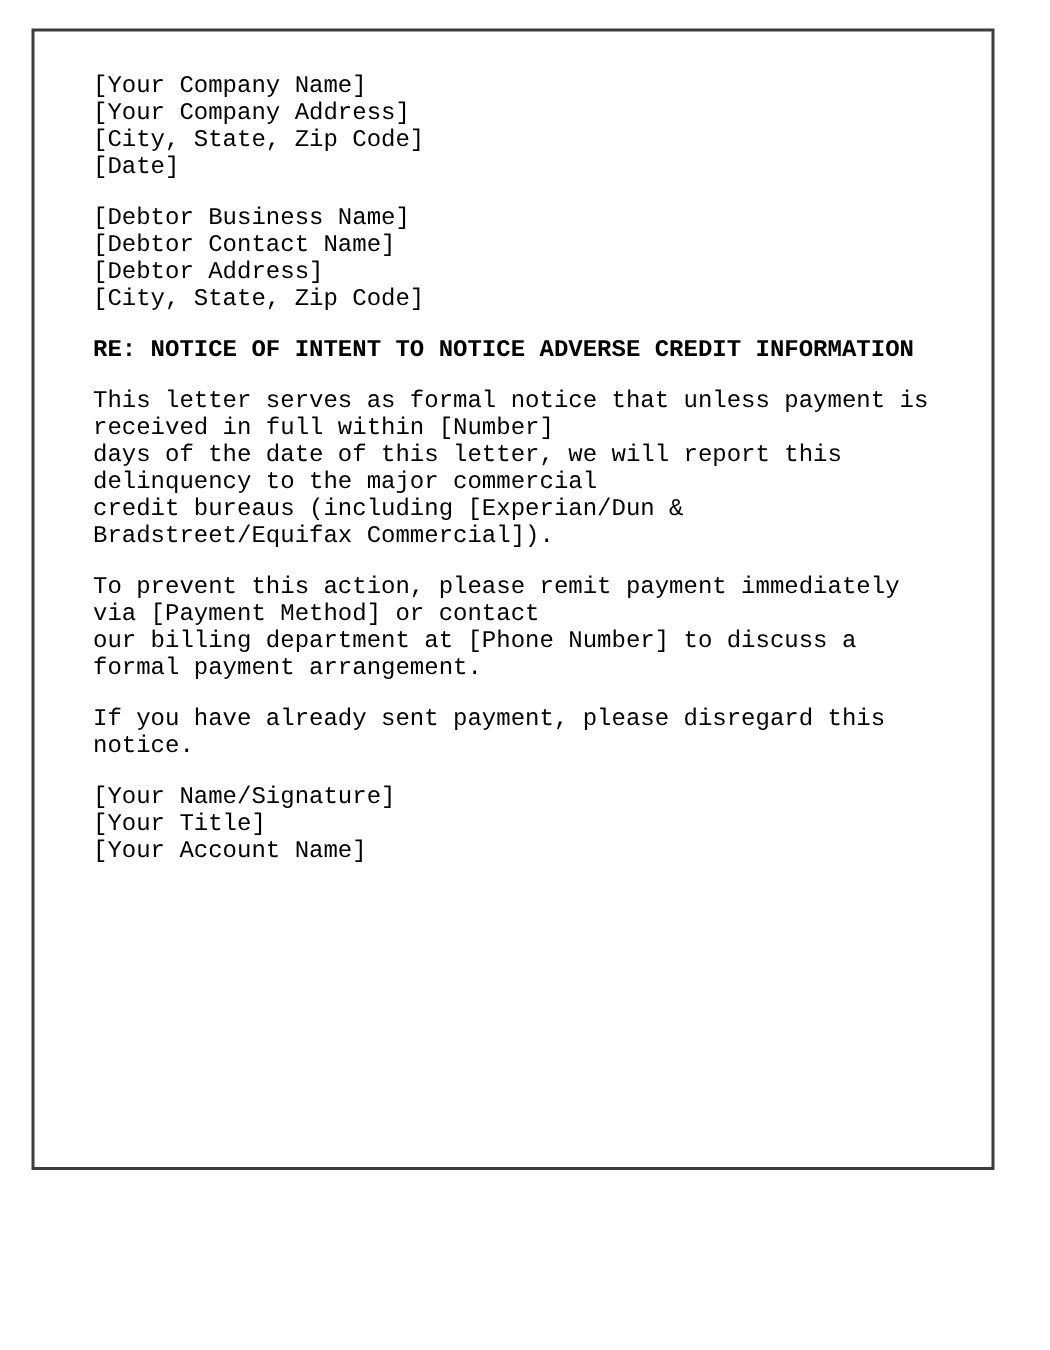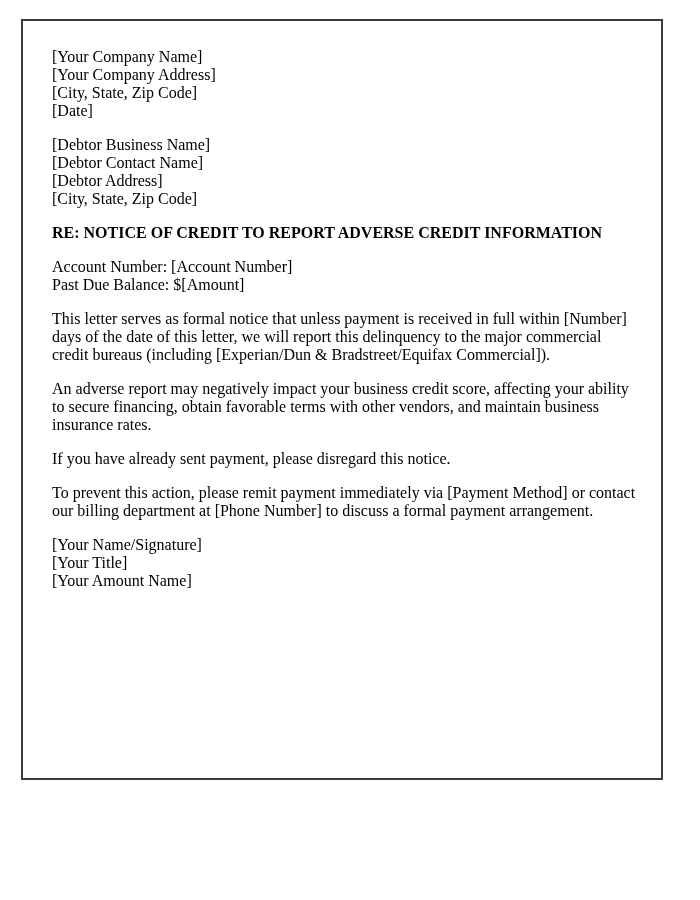--- a/index.html
+++ b/index.html
@@ -25,22 +25,23 @@
     box-sizing: border-box;
     border: 2px solid #3c3c3c;
     background: #ffffff;
     padding: 27px 23px 0 27px;
     font-family: "Liberation Serif", "DejaVu Serif", serif;
     font-size: 16px;
     line-height: 18px;
     color: #000000;
   }
   .block {
-    margin: 0 0 16px 2px;
+    margin: 0 0 16px 12px;
     white-space: pre-line;
+    font-family: Liberation Mono, monospace;
   }
   .subject {
     font-weight: bold;
   }
 </style>
 </head>
 <body>
 
 <div class="canvas">
   <div class="page">
@@ -48,39 +49,34 @@
     <div class="block">[Your Company Name]
 [Your Company Address]
 [City, State, Zip Code]
 [Date]</div>
 
     <div class="block">[Debtor Business Name]
 [Debtor Contact Name]
 [Debtor Address]
 [City, State, Zip Code]</div>
 
-    <div class="block subject">RE: NOTICE OF CREDIT TO REPORT ADVERSE CREDIT INFORMATION</div>
+    <div class="block subject">RE: NOTICE OF INTENT TO NOTICE ADVERSE CREDIT INFORMATION</div>
 
-    <div class="block">Account Number: [Account Number]
-Past Due Balance: $[Amount]</div>
 
 
 
     <div class="block">This letter serves as formal notice that unless payment is received in full within [Number]
 days of the date of this letter, we will report this delinquency to the major commercial
 credit bureaus (including [Experian/Dun &amp; Bradstreet/Equifax Commercial]).</div>
 
-    <div class="block">An adverse report may negatively impact your business credit score, affecting your ability
-to secure financing, obtain favorable terms with other vendors, and maintain business
-insurance rates.</div>
-
-    <div class="block">If you have already sent payment, please disregard this notice.</div>
 
     <div class="block">To prevent this action, please remit payment immediately via [Payment Method] or contact
 our billing department at [Phone Number] to discuss a formal payment arrangement.</div>
 
+    <div class="block">If you have already sent payment, please disregard this notice.</div>
+
 
     <div class="block">[Your Name/Signature]
 [Your Title]
-[Your Amount Name]</div>
+[Your Account Name]</div>
 
   </div>
 </div>
 
 </body></html>

